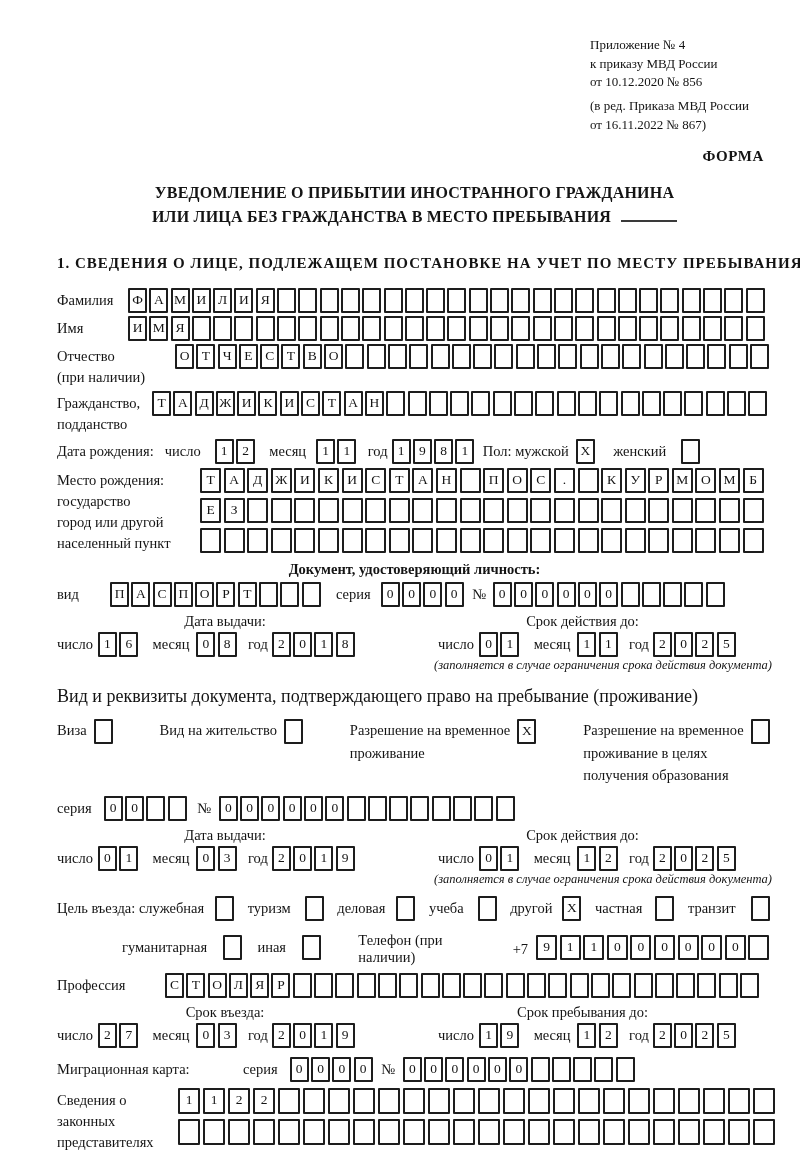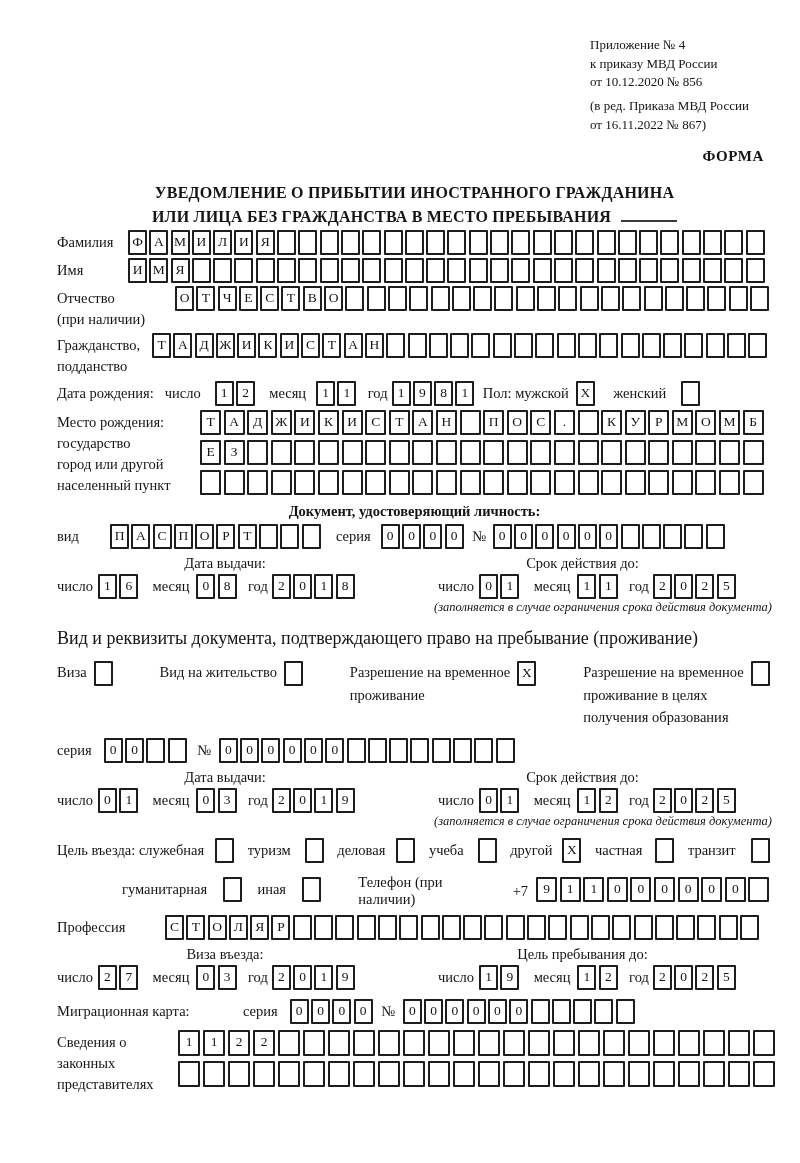--- a/index.html
+++ b/index.html
@@ -66,20 +66,21 @@
     <div class="gap">(в ред. Приказа МВД России</div>
     <div>от 16.11.2022 № 867)</div>
   </div>
   <div class="forma">ФОРМА</div>
 
   <div class="title">
     <div>УВЕДОМЛЕНИЕ О ПРИБЫТИИ ИНОСТРАННОГО ГРАЖДАНИНА</div>
     <div><span>ИЛИ ЛИЦА БЕЗ ГРАЖДАНСТВА В МЕСТО ПРЕБЫВАНИЯ</span><span class="uline"></span></div>
   </div>
 
+  <div class="sec">1. СВЕДЕНИЯ О ЛИЦЕ, ПОДЛЕЖАЩЕМ ПОСТАНОВКЕ НА УЧЕТ ПО МЕСТУ ПРЕБЫВАНИЯ</div>
 
   <div class="row">
     <span class="lbl" style="width:71px">Фамилия</span>
     <span class="cellwrap"><span class="cell">Ф</span><span class="cell">А</span><span class="cell">М</span><span class="cell">И</span><span class="cell">Л</span><span class="cell">И</span><span class="cell">Я</span><span class="cell"></span><span class="cell"></span><span class="cell"></span><span class="cell"></span><span class="cell"></span><span class="cell"></span><span class="cell"></span><span class="cell"></span><span class="cell"></span><span class="cell"></span><span class="cell"></span><span class="cell"></span><span class="cell"></span><span class="cell"></span><span class="cell"></span><span class="cell"></span><span class="cell"></span><span class="cell"></span><span class="cell"></span><span class="cell"></span><span class="cell"></span><span class="cell"></span><span class="cell"></span></span>
   </div>
 
   <div class="row">
     <span class="lbl" style="width:71px">Имя</span>
     <span class="cellwrap"><span class="cell">И</span><span class="cell">М</span><span class="cell">Я</span><span class="cell"></span><span class="cell"></span><span class="cell"></span><span class="cell"></span><span class="cell"></span><span class="cell"></span><span class="cell"></span><span class="cell"></span><span class="cell"></span><span class="cell"></span><span class="cell"></span><span class="cell"></span><span class="cell"></span><span class="cell"></span><span class="cell"></span><span class="cell"></span><span class="cell"></span><span class="cell"></span><span class="cell"></span><span class="cell"></span><span class="cell"></span><span class="cell"></span><span class="cell"></span><span class="cell"></span><span class="cell"></span><span class="cell"></span><span class="cell"></span></span>
   </div>
@@ -275,32 +276,32 @@
     <span class="cellwrap md" style="margin-left:8px"><span class="cell">9</span><span class="cell">1</span><span class="cell">1</span><span class="cell">0</span><span class="cell">0</span><span class="cell">0</span><span class="cell">0</span><span class="cell">0</span><span class="cell">0</span><span class="cell"></span></span>
   </div>
 
   <div class="row" style="margin-top:7px">
     <span class="lbl" style="width:108px">Профессия</span>
     <span class="cellwrap"><span class="cell">С</span><span class="cell">Т</span><span class="cell">О</span><span class="cell">Л</span><span class="cell">Я</span><span class="cell">Р</span><span class="cell"></span><span class="cell"></span><span class="cell"></span><span class="cell"></span><span class="cell"></span><span class="cell"></span><span class="cell"></span><span class="cell"></span><span class="cell"></span><span class="cell"></span><span class="cell"></span><span class="cell"></span><span class="cell"></span><span class="cell"></span><span class="cell"></span><span class="cell"></span><span class="cell"></span><span class="cell"></span><span class="cell"></span><span class="cell"></span><span class="cell"></span><span class="cell"></span></span>
   </div>
 
   <div class="dates">
     <div class="dcol l">
-      <div class="dhead">Виза въезда:</div>
+      <div class="dhead">Срок въезда:</div>
       <div class="dline">
         <span class="dl a">число</span>
         <span class="cellwrap"><span class="cell">2</span><span class="cell">7</span></span>
         <span class="dl b">месяц</span>
         <span class="cellwrap"><span class="cell">0</span><span class="cell">3</span></span>
         <span class="dl c">год</span>
         <span class="cellwrap"><span class="cell">2</span><span class="cell">0</span><span class="cell">1</span><span class="cell">9</span></span>
       </div>
     </div>
     <div class="dcol r">
-      <div class="dhead">Цель пребывания до:</div>
+      <div class="dhead">Срок пребывания до:</div>
       <div class="dline" style="padding-left:45px">
         <span class="dl a">число</span>
         <span class="cellwrap"><span class="cell">1</span><span class="cell">9</span></span>
         <span class="dl b">месяц</span>
         <span class="cellwrap"><span class="cell">1</span><span class="cell">2</span></span>
         <span class="dl c">год</span>
         <span class="cellwrap"><span class="cell">2</span><span class="cell">0</span><span class="cell">2</span><span class="cell">5</span></span>
       </div>
     </div>
   </div>

